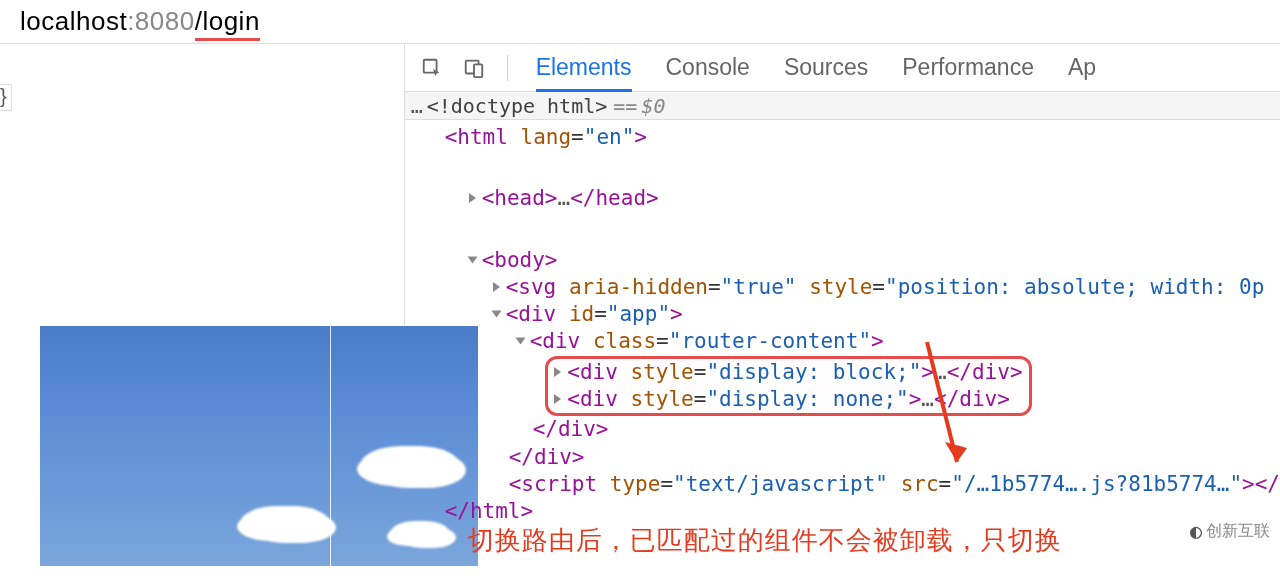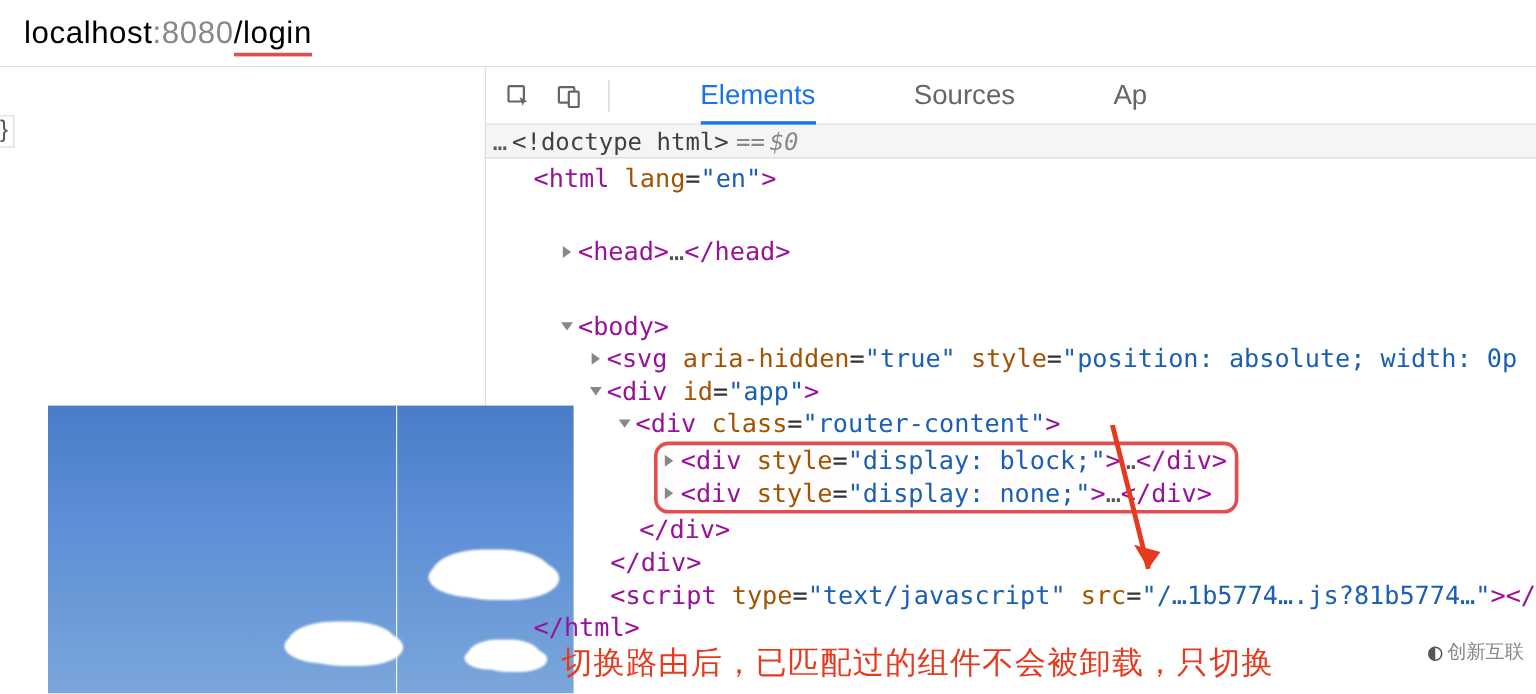--- a/index.html
+++ b/index.html
@@ -5,21 +5,21 @@
     * { box-sizing: border-box; margin: 0; padding: 0; }
     body {
       font-family: -apple-system, BlinkMacSystemFont, "Helvetica Neue", sans-serif;
       background: #fff;
       width: 1280px;
       height: 578px;
       overflow: hidden;
       color: #333;
     }
     .browser-bar {
-      height: 56px;
+      height: 44px;
       display: flex;
       align-items: center;
       padding: 0 20px;
       border-bottom: 1px solid #ddd;
       background: #fff;
     }
     .url {
       font-size: 26px;
       letter-spacing: 0.5px;
     }
@@ -84,21 +84,21 @@
       border-bottom: 1px solid #ddd;
       padding: 0 14px;
       gap: 16px;
     }
     .dt-iconbtn {
       width: 26px; height: 26px; display:flex; align-items:center; justify-content:center;
       color: #666;
     }
     .dt-separator { width:1px; height:26px; background:#ccc; margin:0 4px; }
     .dt-tabs { display:flex; gap:34px; margin-left:8px; font-size:23px; color:#666; }
-    .dt-tab { cursor:pointer; padding:10px 0 8px;margin-left:48px; }
+    .dt-tab { cursor:pointer; padding:10px 0 8px; }
     .dt-tab.active { color:#1a73e8; border-bottom: 3px solid #1a73e8; }
     .crumb-bar {
       height: 28px;
       background: #f5f5f5;
       border-bottom: 1px solid #ddd;
       font-family: Menlo, Consolas, monospace;
       font-size: 20px;
       display:flex; align-items:center; padding:0 6px;
     }
     .crumb-ell { color:#555; margin-right:4px; }
@@ -188,21 +188,23 @@
       </div>
       <div class="dt-iconbtn">
         <svg width="22" height="22" viewBox="0 0 24 24" fill="none" stroke="currentColor" stroke-width="2">
             <rect x="3" y="4" width="14" height="14" rx="1"></rect>
             <rect x="12" y="8" width="9" height="14" rx="1" fill="#fff"></rect>
           </svg>
       </div>
       <div class="dt-separator"></div>
       <div class="dt-tabs">
         <span class="dt-tab active">Elements</span>
+        <span class="dt-tab">Console</span>
         <span class="dt-tab">Sources</span>
+        <span class="dt-tab">Performance</span>
         <span class="dt-tab">Ap</span>
       </div>
     </div>
 
     <div class="crumb-bar">
       <span class="crumb-ell">…</span>
       <span class="crumb-doctype">&lt;!doctype html&gt;</span>
       <span class="crumb-eq">==</span>
       <span class="crumb-dollar">$0</span>
     </div>

